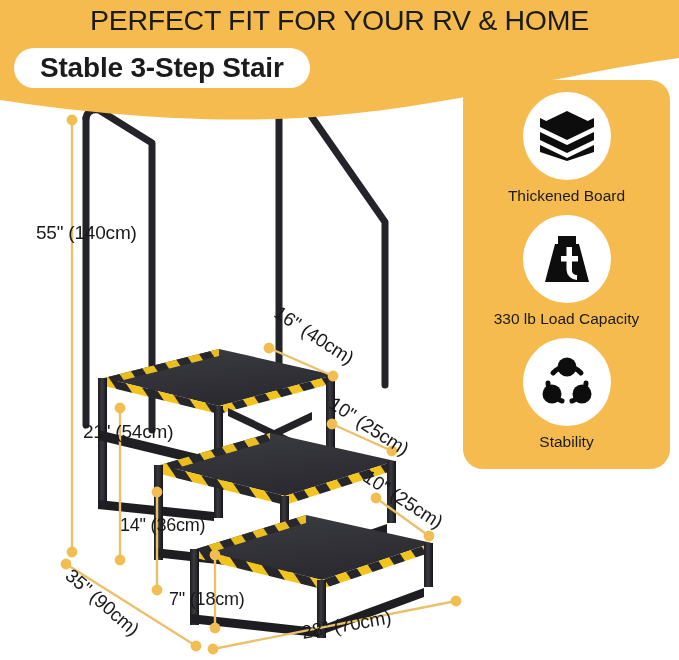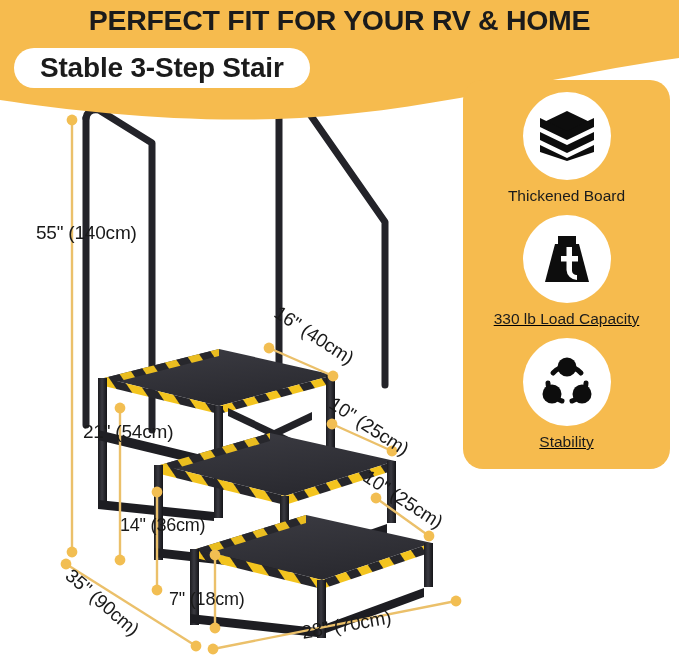--- a/index.html
+++ b/index.html
@@ -30,21 +30,21 @@
     pointer-events: none;
   }
   .header-band svg { display: block; width: 679px; height: 125px; }
 
   .header-title {
     position: absolute;
     left: 0; top: 4px;
     width: 679px;
     text-align: center;
     font-size: 28.5px;
-    font-weight: 700;
+    font-weight: 400;
     letter-spacing: -0.3px;
     color: #1b1b1b;
     z-index: 4;
     white-space: nowrap;
     font-family: "Liberation Sans", sans-serif;
   }
 
   .header-pill {
     position: absolute;
     left: 14px; top: 48px;
@@ -95,21 +95,21 @@
   }
   .feature-badge svg { display: block; }
   .feature-label {
     margin-top: 7px;
     font-size: 15.5px;
     color: #1b1b1b;
     text-align: center;
     white-space: nowrap;
     font-family: "Liberation Sans", sans-serif;
   }
-  .feature-item + .feature-item { margin-top: 10px; text-decoration: underline; }
+  .feature-item + .feature-item { margin-top: 10px; }
 
   
   .product-stage {
     position: absolute;
     left: 0; top: 0;
     width: 679px; height: 660px;
     z-index: 1;
   }
   .product-stage svg { display: block; }
 

